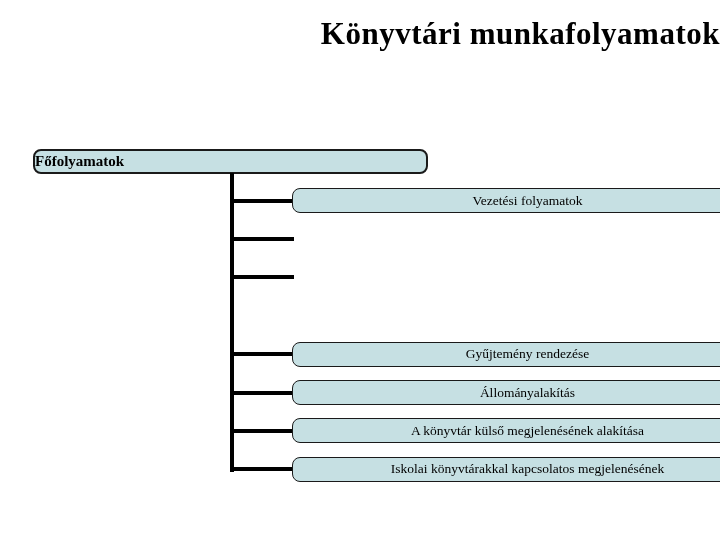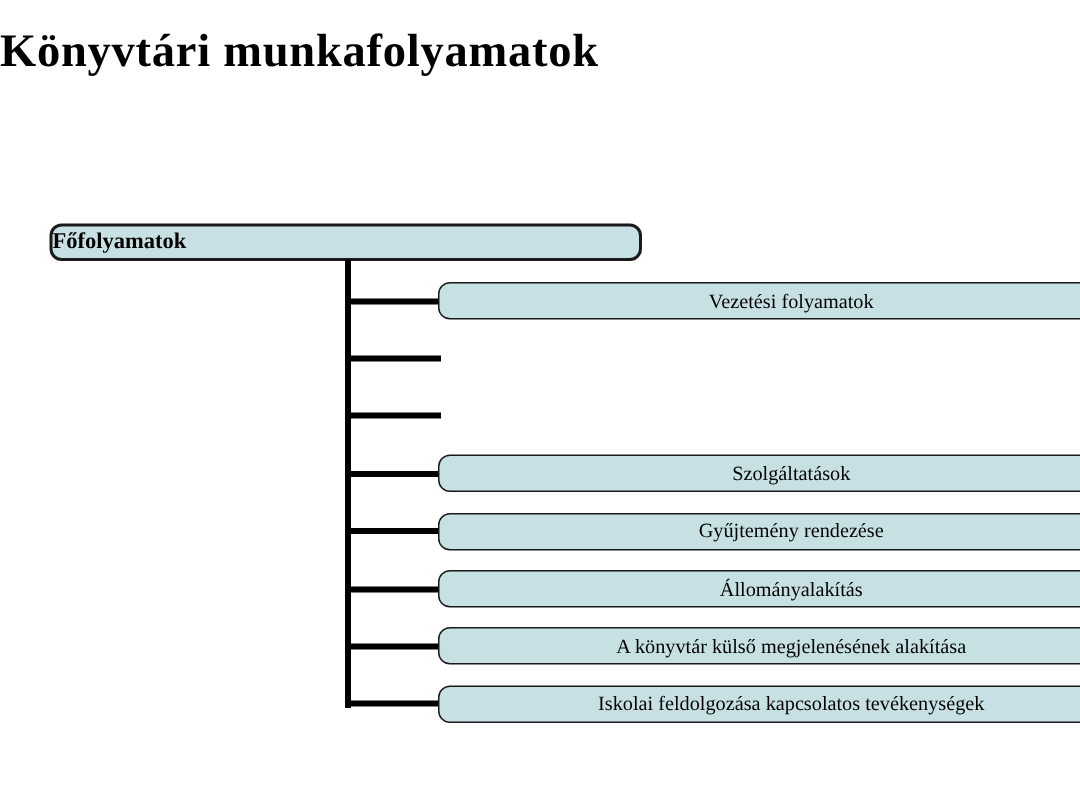--- a/index.html
+++ b/index.html
@@ -10,21 +10,21 @@
     height: 540px;
     background: #ffffff;
     overflow: hidden;
     font-family: "Liberation Serif", "DejaVu Serif", serif;
   }
   .slide-title {
     position: absolute;
     top: 16px;
     left: 0;
     width: 720px;
-    text-align: left;
+    text-align: right;
     font-size: 31px;
     font-weight: bold;
     color: #000000;
     letter-spacing: 0.5px;
   }
   .root-box {
     position: absolute;
     left: 33px;
     top: 149px;
     width: 395px;
@@ -100,26 +100,20 @@
   </div>
 
   <div class="node-row" style="--i:1">
     <div class="branch"></div>
   </div>
 
   <div class="node-row" style="--i:2">
     <div class="branch"></div>
   </div>
 
-  <div class="node-row" style="--i:3">
-    <div class="branch"></div>
-    <div class="child-box">
-      <span>Szolgáltatások</span>
-    </div>
-  </div>
 
   <div class="node-row" style="--i:4">
     <div class="branch"></div>
     <div class="child-box">
       <span>Gyűjtemény rendezése</span>
     </div>
   </div>
 
   <div class="node-row" style="--i:5">
     <div class="branch"></div>
@@ -131,17 +125,17 @@
   <div class="node-row" style="--i:6">
     <div class="branch"></div>
     <div class="child-box">
       <span>A könyvtár külső megjelenésének alakítása</span>
     </div>
   </div>
 
   <div class="node-row" style="--i:7">
     <div class="branch"></div>
     <div class="child-box">
-      <span>Iskolai feldolgozása kapcsolatos tevékenységek</span>
+      <span>Iskolai könyvtárakkal kapcsolatos megjelenésének</span>
     </div>
   </div>
 
 </div>
 
 </body></html>

